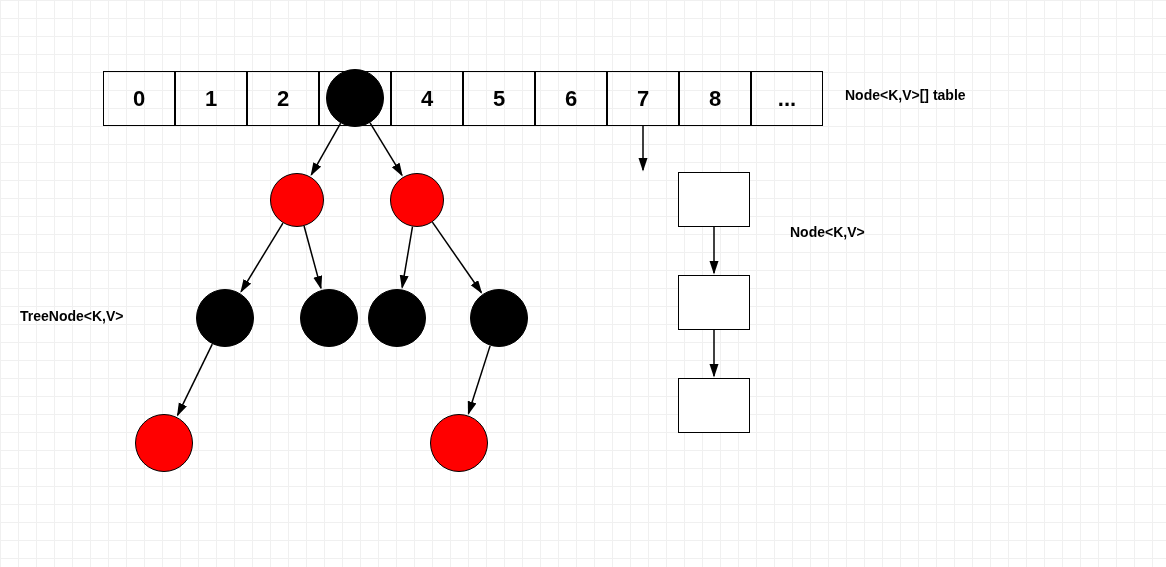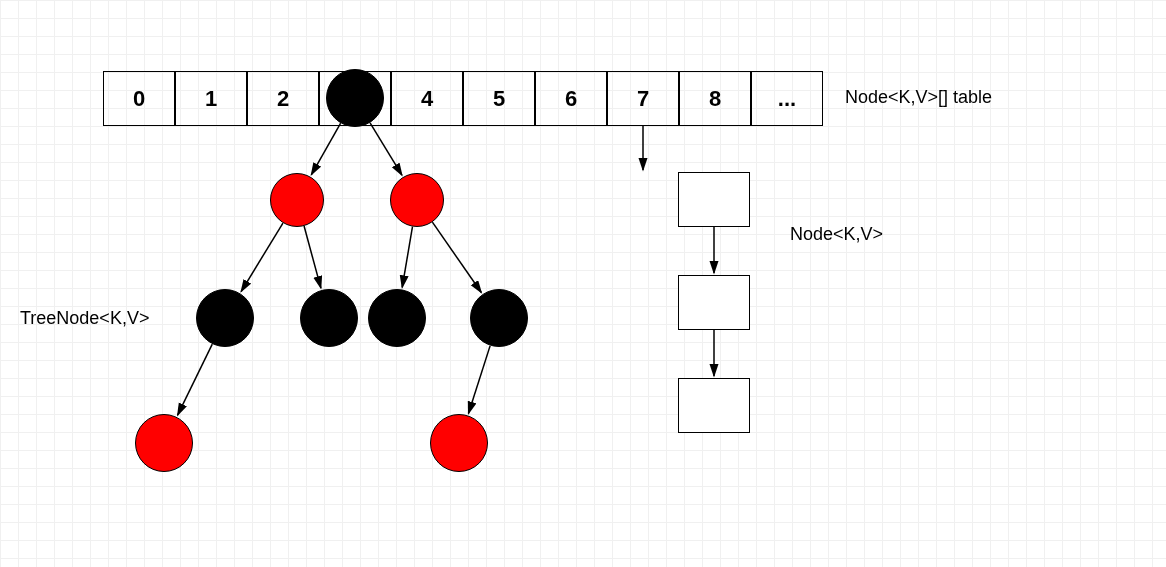--- a/index.html
+++ b/index.html
@@ -19,21 +19,21 @@
     position:absolute;
     width:72px;height:55px;
     border:1px solid #000;
     box-sizing:border-box;
     display:flex;align-items:center;justify-content:center;
     font-size:22px;font-weight:600;
     background:transparent;
   }
   .label{
     position:absolute;
-    font-size:18px;font-weight:400;
+    font-size:14px;font-weight:700;
     white-space:nowrap;
   }
   .node-circle{
     position:absolute;
     border-radius:50%;
     border:1px solid #000;
     box-sizing:border-box;
   }
   .c-black{background:#000;}
   .c-red{background:#f00;}

